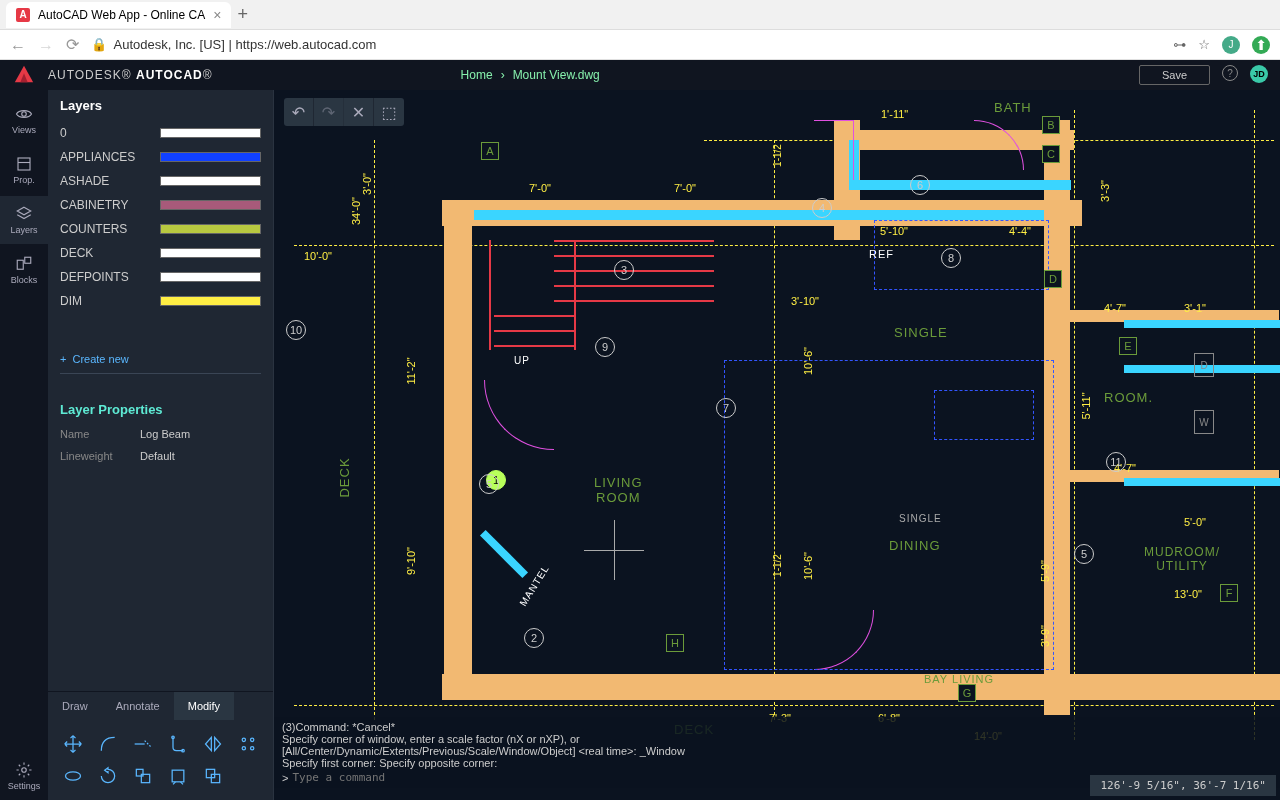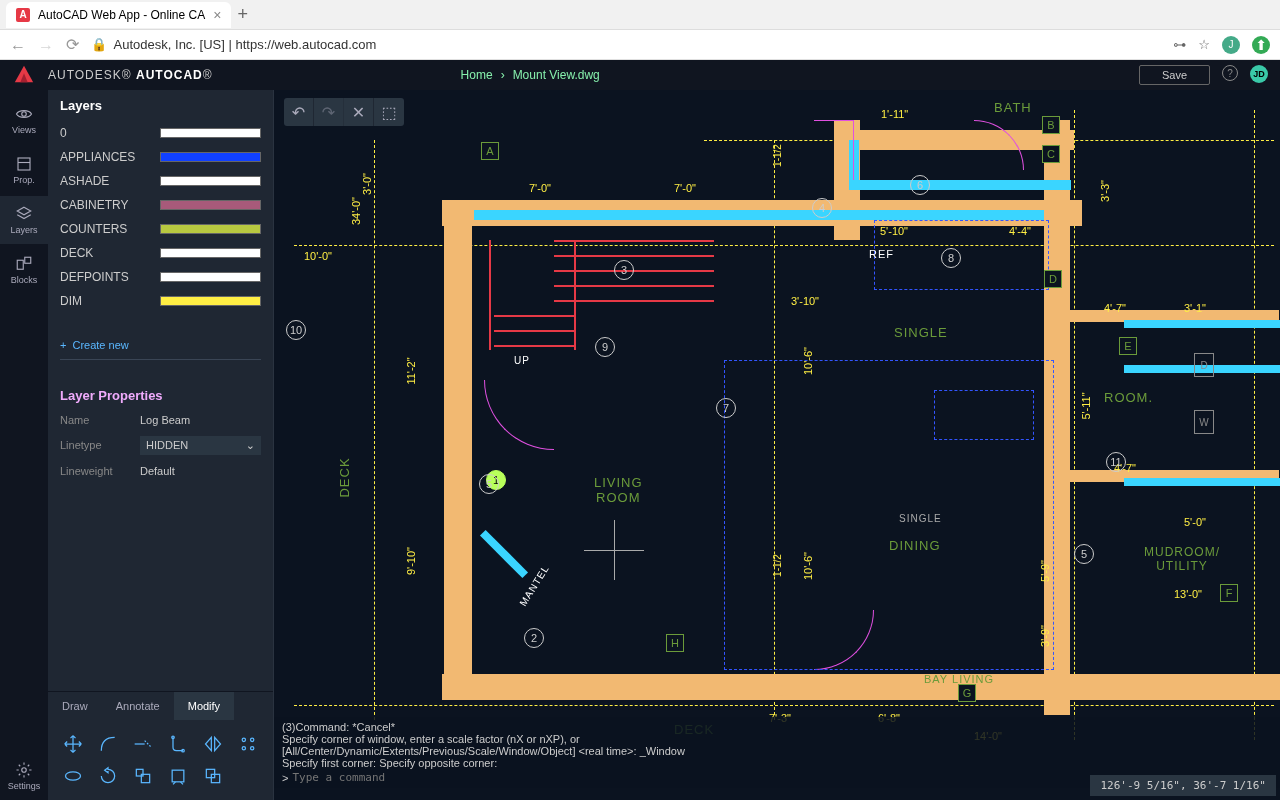--- a/index.html
+++ b/index.html
@@ -35,21 +35,21 @@
 .panel-title{padding:8px 12px;font-size:13px;font-weight:bold;color:#fff}
 .layer-list{flex:1;overflow-y:auto;max-height:420px}
 .layer-list::-webkit-scrollbar{width:10px}
 .layer-list::-webkit-scrollbar-track{background:#2a3340}
 .layer-list::-webkit-scrollbar-thumb{background:#3a4555}
 .layer{display:flex;align-items:center;padding:4px 12px;height:24px;cursor:pointer}
 .layer span{flex:1}
 .sw{width:10px;height:10px;border:1px solid #666}
 .create{color:#5ab7ff;padding:8px 12px;display:flex;gap:6px;align-items:center;cursor:pointer;font-size:11px}
 .sep{height:1px;background:#3a4555;margin:0 12px}
-.props-title{padding:28px 12px 6px;font-size:13px;font-weight:bold;color:#f0abfc}
+.props-title{padding:28px 12px 6px;font-size:13px;font-weight:bold;color:#5eead4}
 .prow{display:flex;padding:5px 12px;align-items:center;font-size:11px}
 .prow .lbl{width:80px;color:#888}
 .prow .val{flex:1;color:#ccc;display:flex;align-items:center;justify-content:space-between}
 .prow select,.prow .selbox{background:#2a3642;border:none;color:#ccc;padding:3px 6px;font-size:11px;width:100%;display:flex;justify-content:space-between;align-items:center}
 .bottom-tabs{display:flex;background:#1f2733;border-top:1px solid #101520}
 .btab{padding:8px 14px;font-size:11px;color:#aab;cursor:pointer}
 .btab.active{background:#2a3642;color:#fff}
 .tool-grid{display:grid;grid-template-columns:repeat(6,1fr);gap:4px;padding:10px;background:#1f2733}
 .tool-grid .tool{height:28px;display:flex;align-items:center;justify-content:center;color:#5ab7ff}
 .tool-grid .tool svg{width:20px;height:20px;stroke:#5ab7ff;fill:none;stroke-width:1.5}
@@ -208,27 +208,20 @@
         </div>
       <div class="create">
           <span>+</span>
           <span>Create new</span>
         </div>
       <div class="sep"></div>
       <div class="props-title">Layer Properties</div>
       <div class="prow">
           <span class="lbl">Name</span>
           <span class="val">Log Beam</span>
-        </div>
-      <div class="prow">
-          <span class="lbl">Linetype</span>
-          <span class="val selbox">
-            <span>HIDDEN</span>
-            <span>⌄</span>
-          </span>
         </div>
       <div class="prow">
           <span class="lbl">Lineweight</span>
           <span class="val">Default</span>
         </div>
       <div style="flex:1"></div>
       <div class="bottom-tabs">
         <div class="btab">Draw</div>
         <div class="btab">Annotate</div>
         <div class="btab active">Modify</div>

